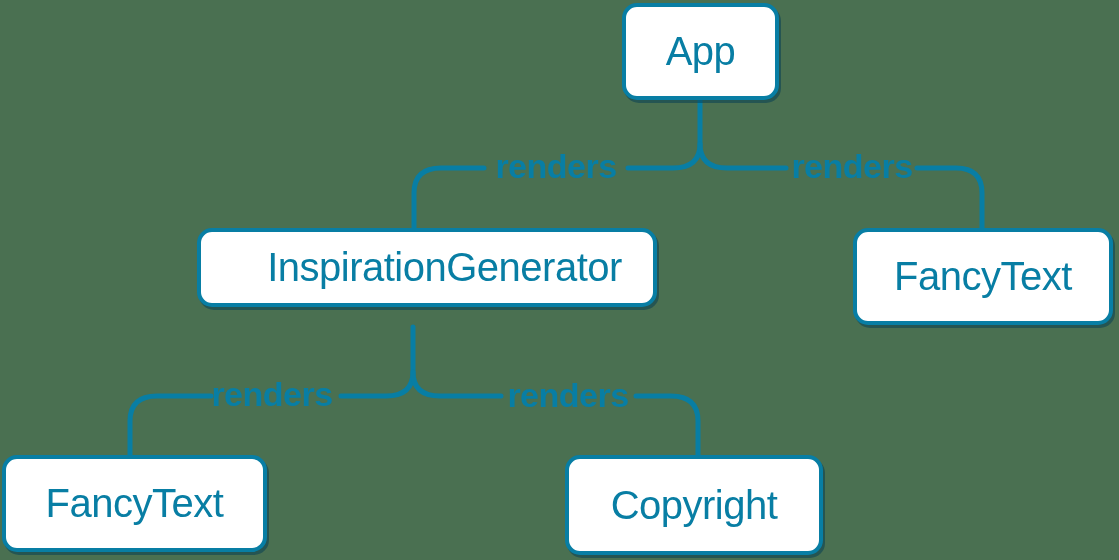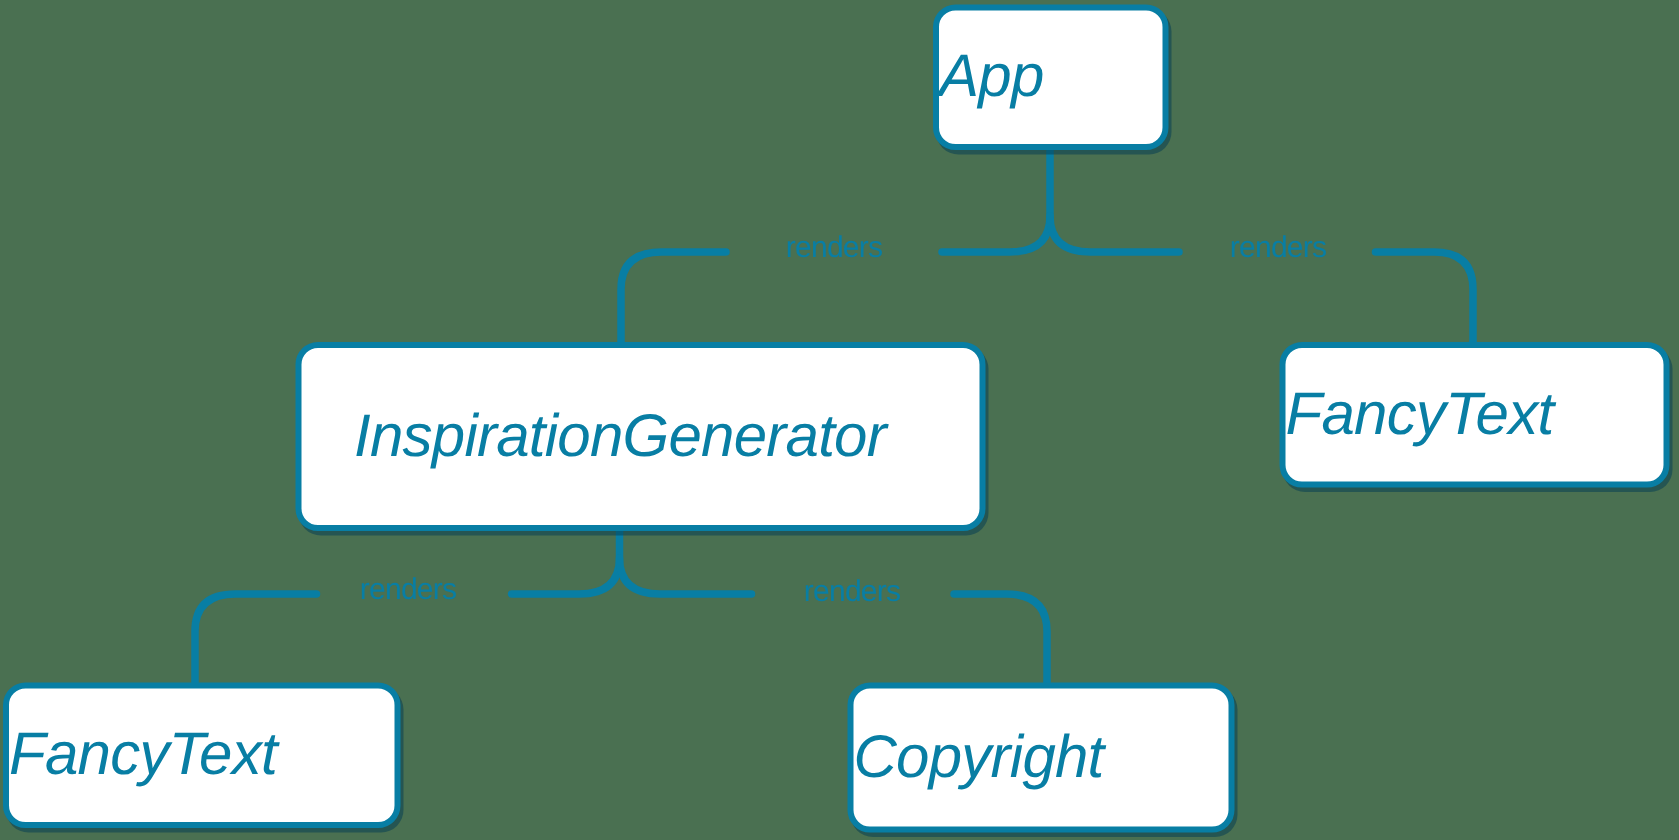--- a/index.html
+++ b/index.html
@@ -32,40 +32,40 @@
     stroke-linecap: round;
   }
   .node {
     position: absolute;
     background: var(--node_bg);
     border: 4px solid var(--node_border);
     border-radius: 15px;
     box-shadow: 2px 3px 0 var(--shadow);
     display: flex;
     align-items: center;
-    font-style: italic;
+    justify-content: center;
   }
   .node .node-label {
     color: var(--node_text);
     font-size: 40px;
     font-weight: 400;
     letter-spacing: -0.5px;
     white-space: nowrap;
   }
   .node-app            { left: 622px; top: 3px;   width: 157px; height: 97px; }
-  .node-inspiration    { left: 197px; top: 228px; width: 460px; height: 126px; padding-left: 35px; }
+  .node-inspiration    { left: 197px; top: 228px; width: 460px; height: 79px; padding-left: 35px; }
   .node-fancy-right    { left: 853px; top: 228px; width: 260px; height: 97px; }
   .node-fancy-left     { left: 2px;   top: 455px; width: 265px; height: 97px; }
   .node-copyright      { left: 565px; top: 455px; width: 258px; height: 100px; }
   .edge-label {
     position: absolute;
     transform: translate(-50%, -50%);
     color: var(--line);
-    font-size: 20px;
-    font-weight: 400;
+    font-size: 34px;
+    font-weight: 700;
     letter-spacing: -0.5px;
     white-space: nowrap;
   }
   .edge-label-1 { left: 556px; top: 166px; }
   .edge-label-2 { left: 852px; top: 166px; }
   .edge-label-3 { left: 272px; top: 394px; }
   .edge-label-4 { left: 568px; top: 395px; }
 </style>
 </head>
 <body>

